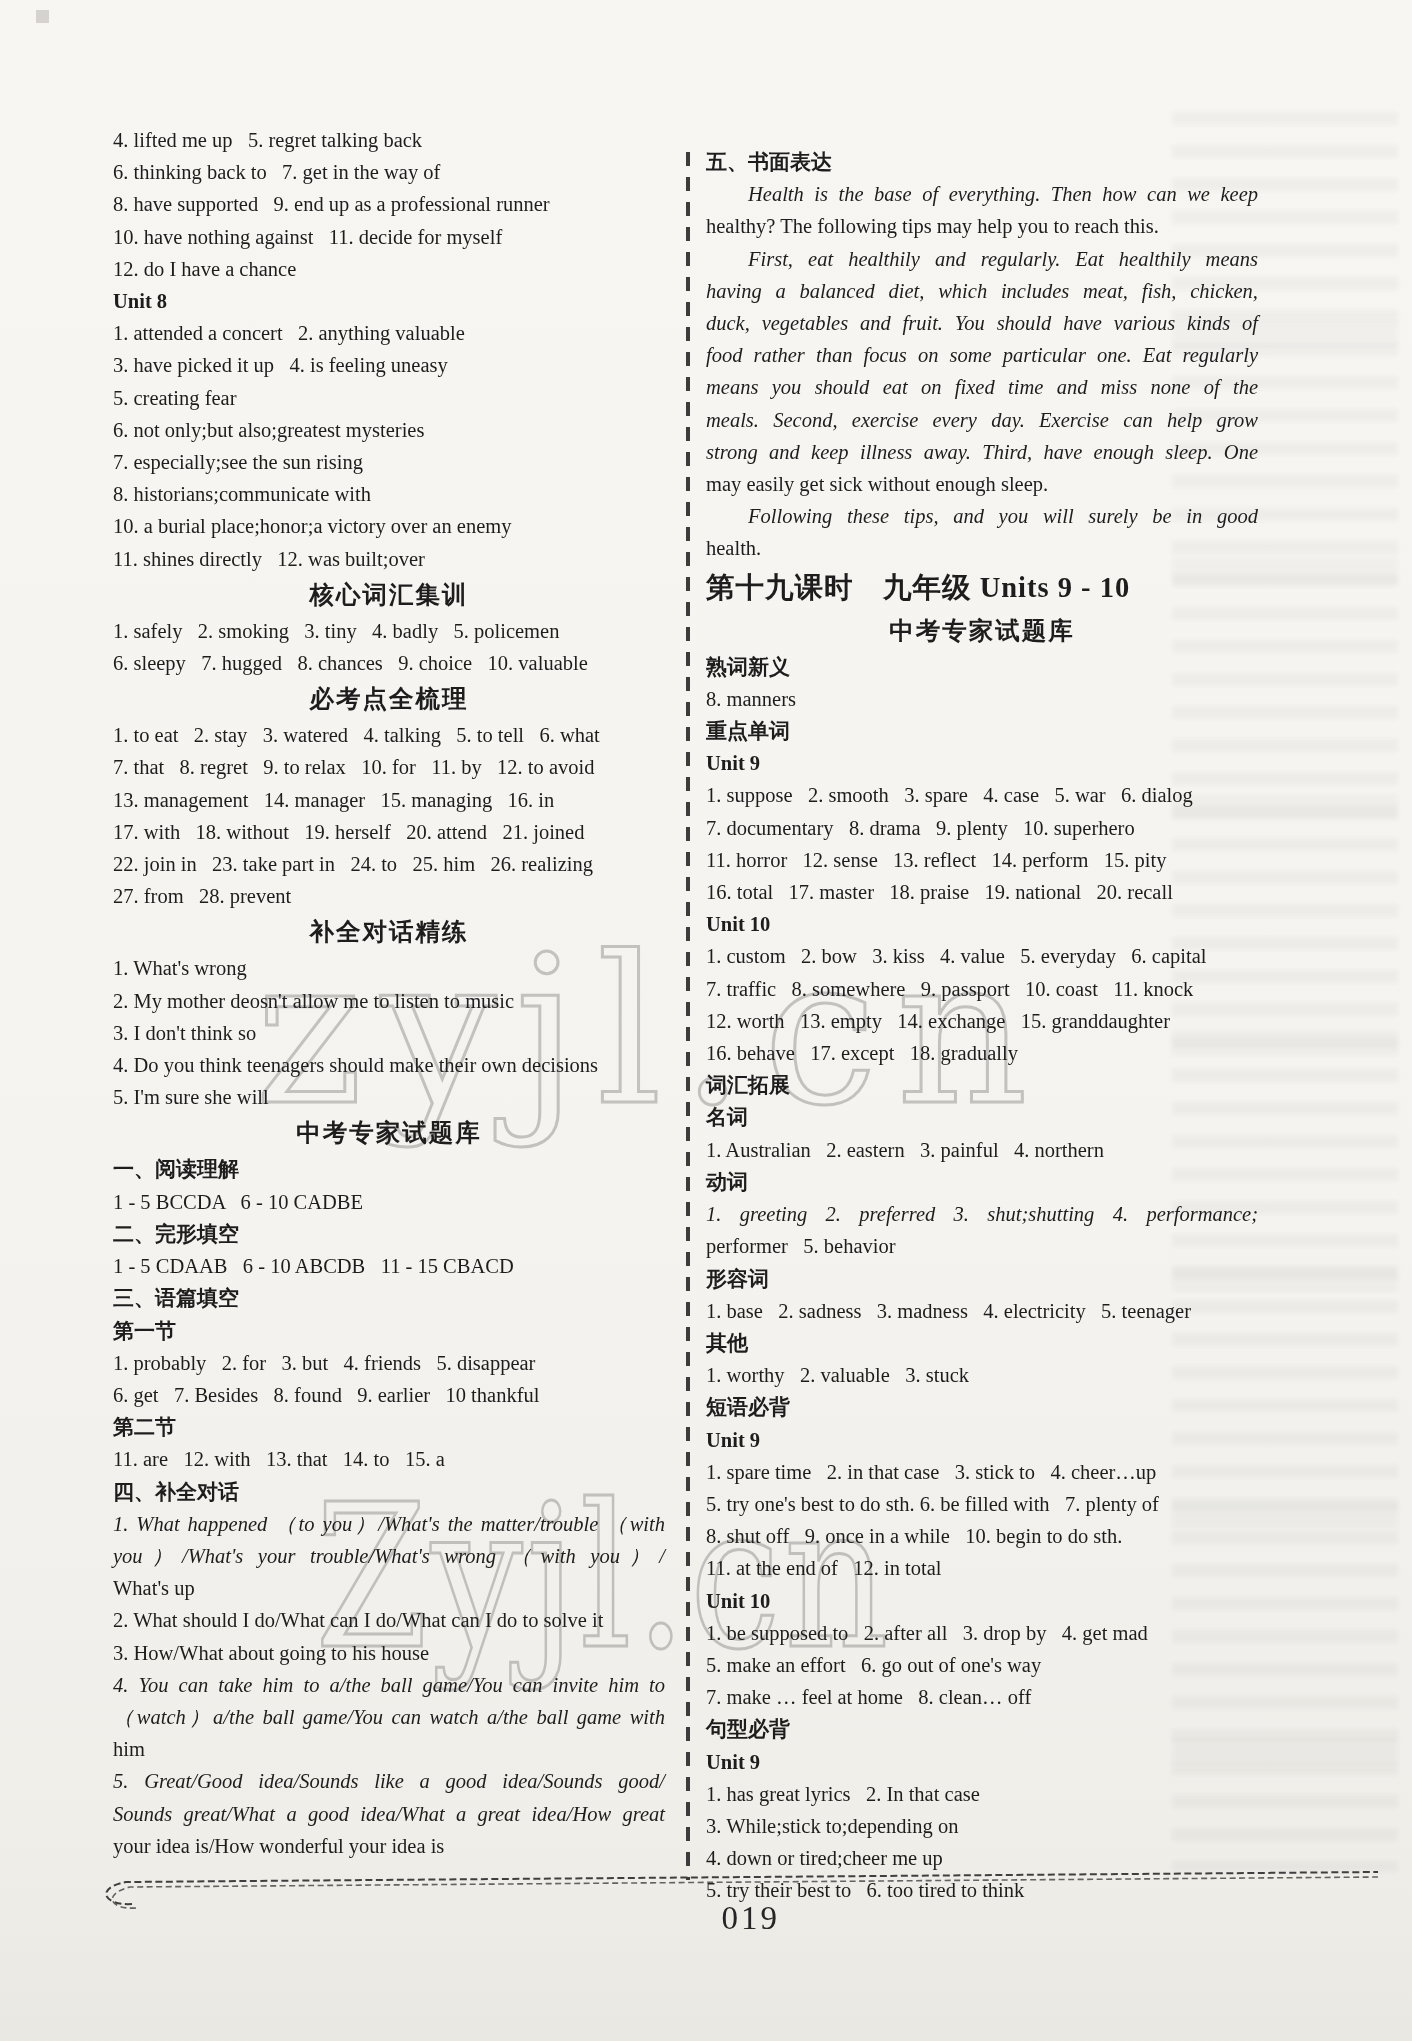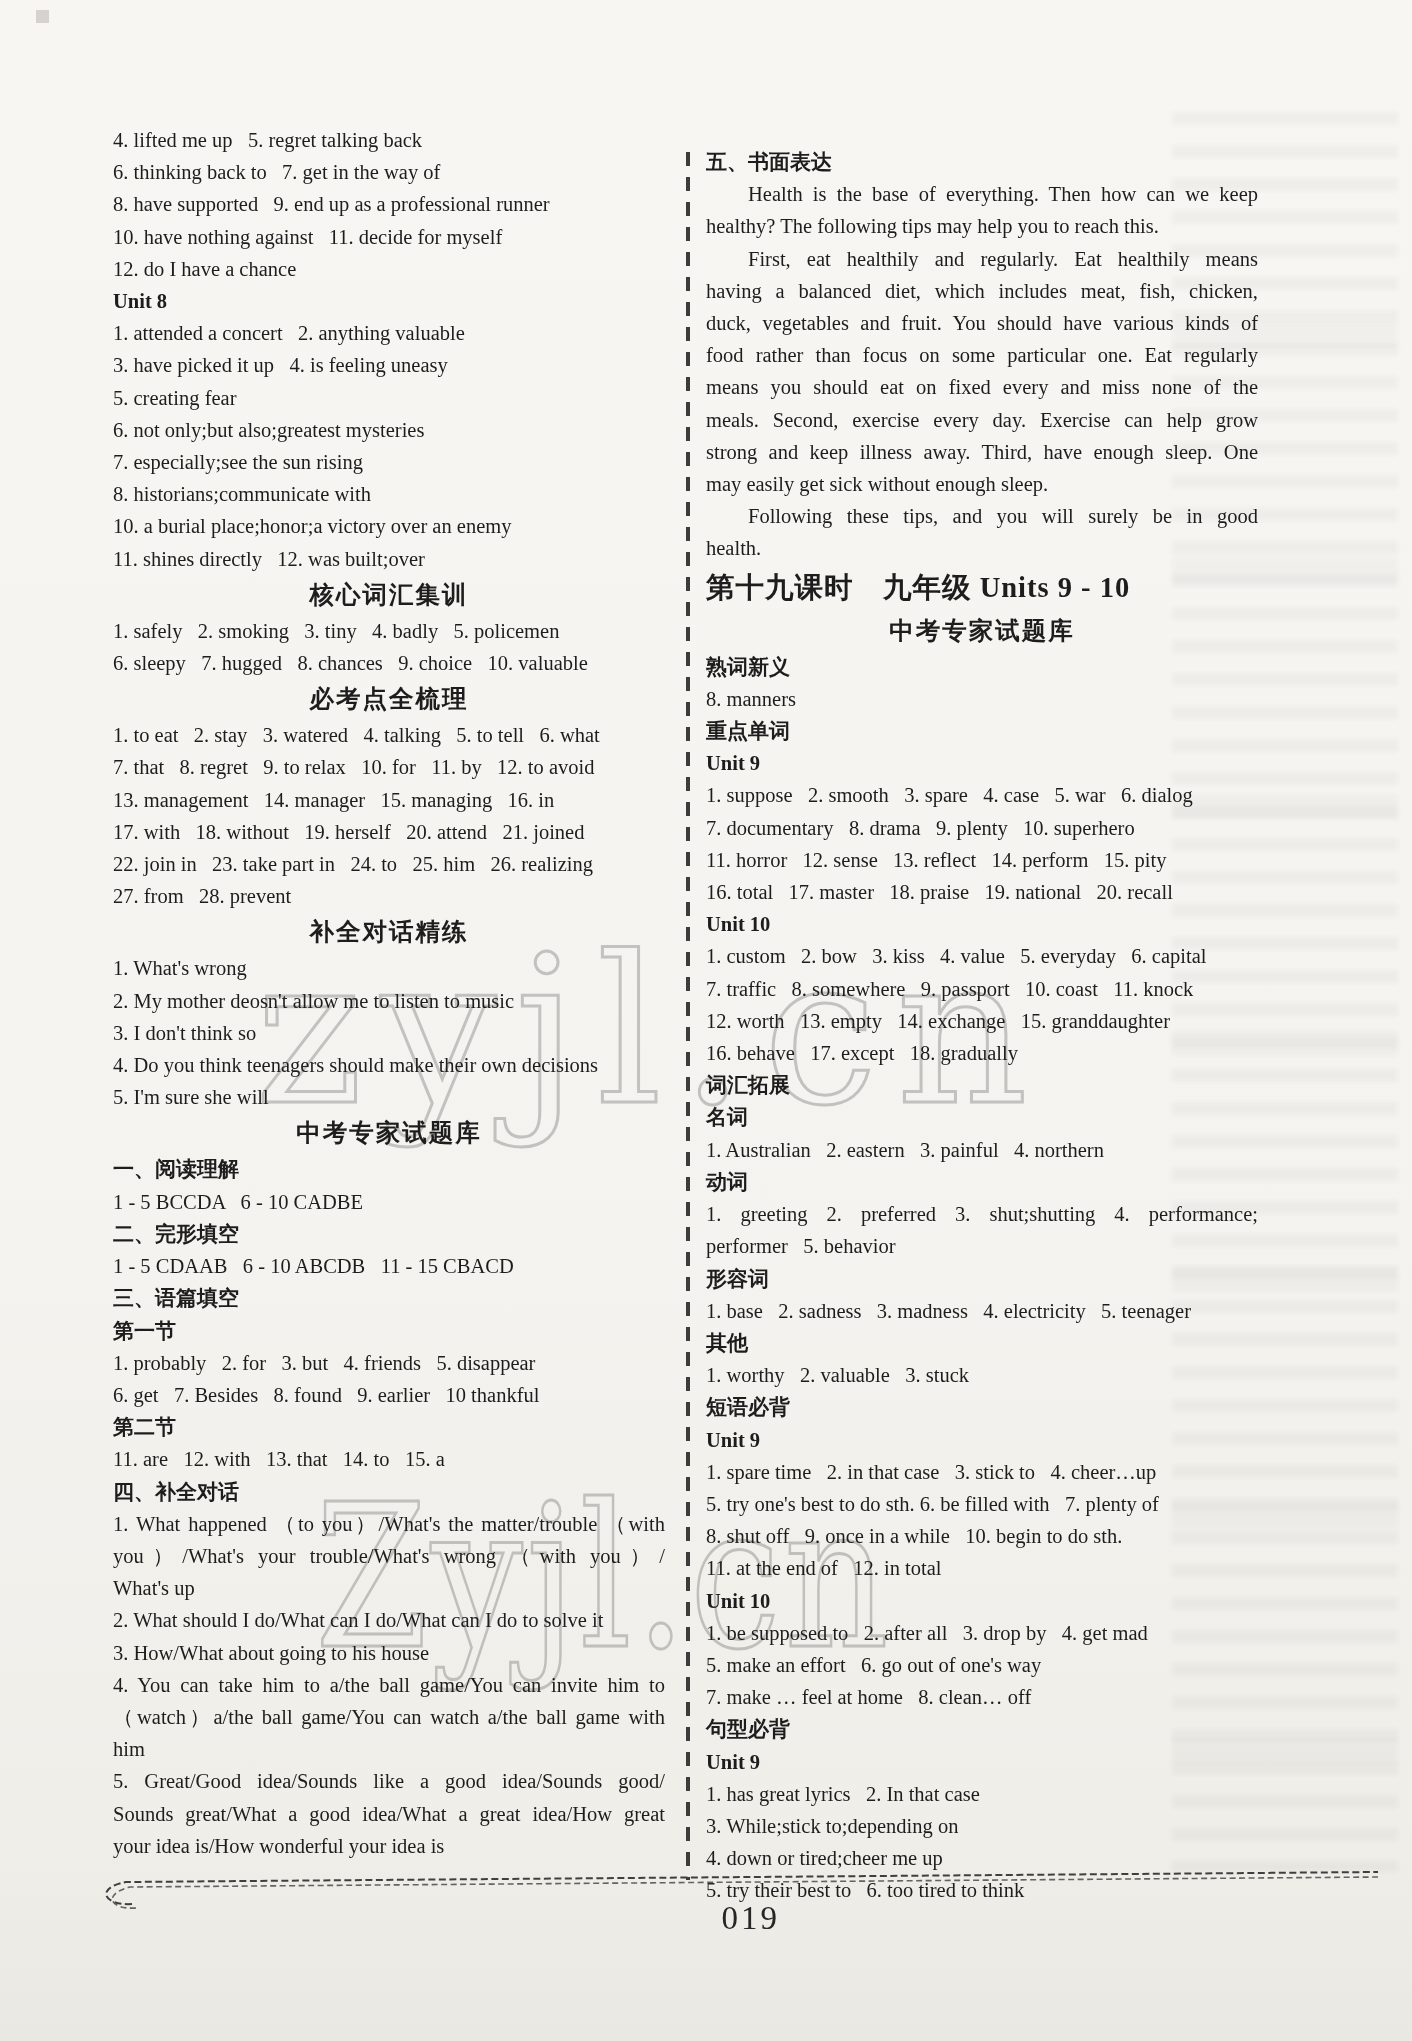--- a/index.html
+++ b/index.html
@@ -13,21 +13,21 @@
     background:linear-gradient(180deg,#f7f6f3 0%,#f4f3ef 60%,#efeee9 90%,#e9e8e2 100%);
   }
   .col{position:absolute;z-index:3;}
   .col-left{left:113px;top:124px;width:552px;}
   .col-right{left:706px;top:146px;width:552px;}
   .row{
     min-height:32.2px;line-height:32.2px;
     font-size:20.5px;color:#1d1d1d;
     white-space:pre-wrap;
   }
-  .row.j,.row.pi{white-space:normal;text-align:justify;text-align-last:justify;}
+  .row.j,.row.pi{white-space:normal;text-align:justify;text-align-last:justify;font-style:italic;}
   .row.pi{text-indent:42px;}
   .row.b{font-family:"Liberation Sans",sans-serif;font-weight:700;font-size:21px;}
   .row.u{font-weight:700;}
   .row.hc{
     font-family:"Liberation Sans",sans-serif;font-weight:700;
     font-size:24.5px;text-align:center;height:40px;line-height:40px;letter-spacing:2px;
   }
   .row.hl{
     font-weight:700;font-size:28.5px;text-align:left;height:46px;line-height:46px;
     font-family:"Liberation Serif",serif;letter-spacing:1px;
@@ -135,21 +135,21 @@
 
   <div class="col col-right">
 
   <div class="row b">五、书面表达</div>
       <div class="row pi">Health is the base of everything. Then how can we keep</div>
       <div class="row t">healthy? The following tips may help you to reach this.</div>
       <div class="row pi">First, eat healthily and regularly. Eat healthily means</div>
       <div class="row j">having a balanced diet, which includes meat, fish, chicken,</div>
       <div class="row j">duck, vegetables and fruit. You should have various kinds of</div>
       <div class="row j">food rather than focus on some particular one. Eat regularly</div>
-      <div class="row j">means you should eat on fixed every and miss none of the</div>
+      <div class="row j">means you should eat on fixed time and miss none of the</div>
       <div class="row j">meals. Second, exercise every day. Exercise can help grow</div>
       <div class="row j">strong and keep illness away. Third, have enough sleep. One</div>
       <div class="row t">may easily get sick without enough sleep.</div>
       <div class="row pi">Following these tips, and you will surely be in good</div>
       <div class="row t">health.</div>
       <div class="row hl">第十九课时　九年级 Units 9 - 10</div>
       <div class="row hc">中考专家试题库</div>
       <div class="row b">熟词新义</div>
       <div class="row t">8. manners</div>
       <div class="row b">重点单词</div>

